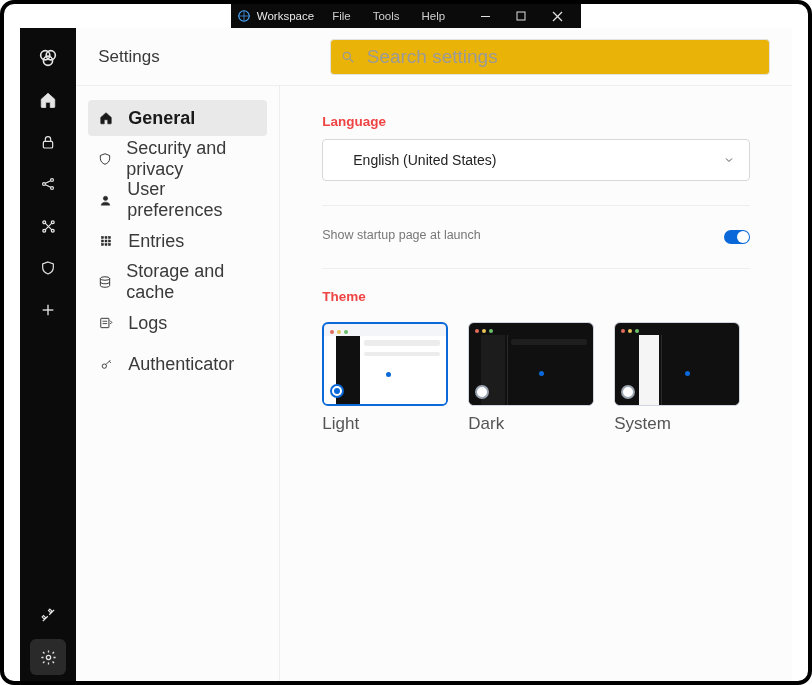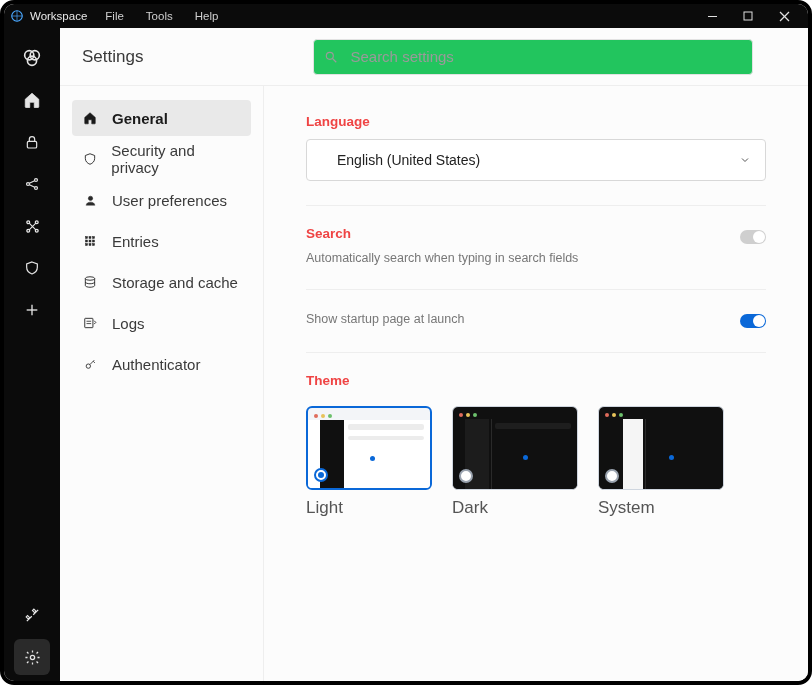--- a/index.html
+++ b/index.html
@@ -1,17 +1,17 @@
 <!DOCTYPE html>
 <html><head>
 <meta charset="utf-8">
 <style>
   * { box-sizing: border-box; margin: 0; padding: 0; font-family: "Segoe UI", -apple-system, sans-serif; }
   html, body { width: 812px; height: 685px; overflow: hidden; }
-  .window { width: 812px; height: 685px; background: #fff; border: 4px solid #000; border-radius: 14px; display: flex; flex-direction: column; overflow: hidden; }
+  .window { width: 812px; height: 685px; background: #fff; border: 4px solid #000; border-radius: 14px; display: flex; flex-direction: column; overflow: hidden; align-items: center; }
 
   
   .menubar { height: 24px; background: #0b0b0b; color: #d5d5d5; display: flex; align-items: center; font-size: 11.5px; padding: 0 6px; }
   .menubar .appicon { width: 14px; height: 14px; margin-right: 6px; }
   .menubar .appname { color: #e8e8e8; margin-right: 18px; }
   .menubar .mitem { color: #cfcfcf; margin-right: 22px; cursor: default; }
   .menubar .winbtns { margin-left: auto; display: flex; gap: 0; }
   .menubar .winbtn { width: 36px; height: 24px; display: flex; align-items: center; justify-content: center; }
   .menubar .winbtn svg { stroke: #e0e0e0; }
 
@@ -23,29 +23,29 @@
   .rail .ritem.active { background: #2a2a2a; }
   .rail .spacer { flex: 1; }
   .rail svg { stroke: #e5e5e5; fill: none; }
   .rail .ritem.home svg { fill: #e5e5e5; stroke: #e5e5e5; }
 
   
   .main { flex: 1; background: #fcfcfc; display: flex; flex-direction: column; min-width: 0; }
   .topbar { height: 58px; display: flex; align-items: center; padding: 0 22px 0 22px; border-bottom: 1px solid #eeeeee; }
   .topbar h1 { font-size: 17px; font-weight: 500; color: #3a3a3a; }
   .searchwrap { margin-left: 170px; flex: 0 0 440px; position: relative; }
-  .searchwrap input { width: 100%; height: 36px; border: 1px solid #e2e2e2; border-radius: 4px; padding: 0 12px 0 36px; font-size: 15px; color: #333; background: #22c55e; outline: none; }
+  .searchwrap input { width: 100%; height: 36px; border: 1px solid #e2e2e2; border-radius: 4px; padding: 0 12px 0 36px; font-size: 19px; color: #333; background: #eab308; outline: none; }
   .searchwrap input::placeholder { color: #9a9a9a; }
   .searchwrap .sicon { position: absolute; left: 11px; top: 50%; transform: translateY(-50%); }
 
   .content { flex: 1; display: flex; min-height: 0; }
 
   
   .snav { width: 204px; padding: 14px 12px; border-right: 1px solid #eeeeee; }
-  .snav .sitem { height: 36px; display: flex; align-items: center; border-radius: 4px; padding: 0 10px; margin-bottom: 5px; font-size: 15px; color: #3a3a3a; cursor: default; }
+  .snav .sitem { height: 36px; display: flex; align-items: center; border-radius: 4px; padding: 0 10px; margin-bottom: 5px; font-size: 18px; color: #3a3a3a; cursor: default; }
   .snav .sitem.active { background: #e9e9e9; font-weight: 600; color: #1a1a1a; }
   .snav .sitem .sic { width: 16px; height: 16px; margin-right: 14px; display: flex; align-items: center; justify-content: center; }
   .snav svg { stroke: #2a2a2a; fill: none; }
   .snav .sitem.active .sic svg { fill: #1a1a1a; stroke: #1a1a1a; }
 
   
   .panel { flex: 1; padding: 28px 42px 20px 42px; overflow-y: auto; }
   .section { padding-bottom: 24px; margin-bottom: 20px; border-bottom: 1px solid #eeeeee; }
   .section:last-child { border-bottom: none; }
   .section .stitle { font-size: 13.5px; font-weight: 700; color: #ef4444; margin-bottom: 10px; }
@@ -288,29 +288,20 @@
           <div class="section">
             <div class="stitle">Language</div>
             <div class="select">
               <span>English (United States)</span>
               <svg class="chev" width="12" height="12" viewBox="0 0 24 24">
                   <path d="M6 9l6 6 6-6" fill="none" stroke="#555" stroke-width="2"></path>
                 </svg>
             </div>
           </div>
 
-          <div class="section">
-            <div class="row">
-              <div class="rleft">
-                <div class="stitle">Search</div>
-                <div class="ssub">Automatically search when typing in search fields</div>
-              </div>
-              <div class="toggle off"></div>
-            </div>
-          </div>
 
           <div class="section">
             <div class="row">
               <div class="rleft">
                 <div class="ssub">Show startup page at launch</div>
               </div>
               <div class="toggle on"></div>
             </div>
           </div>
 

